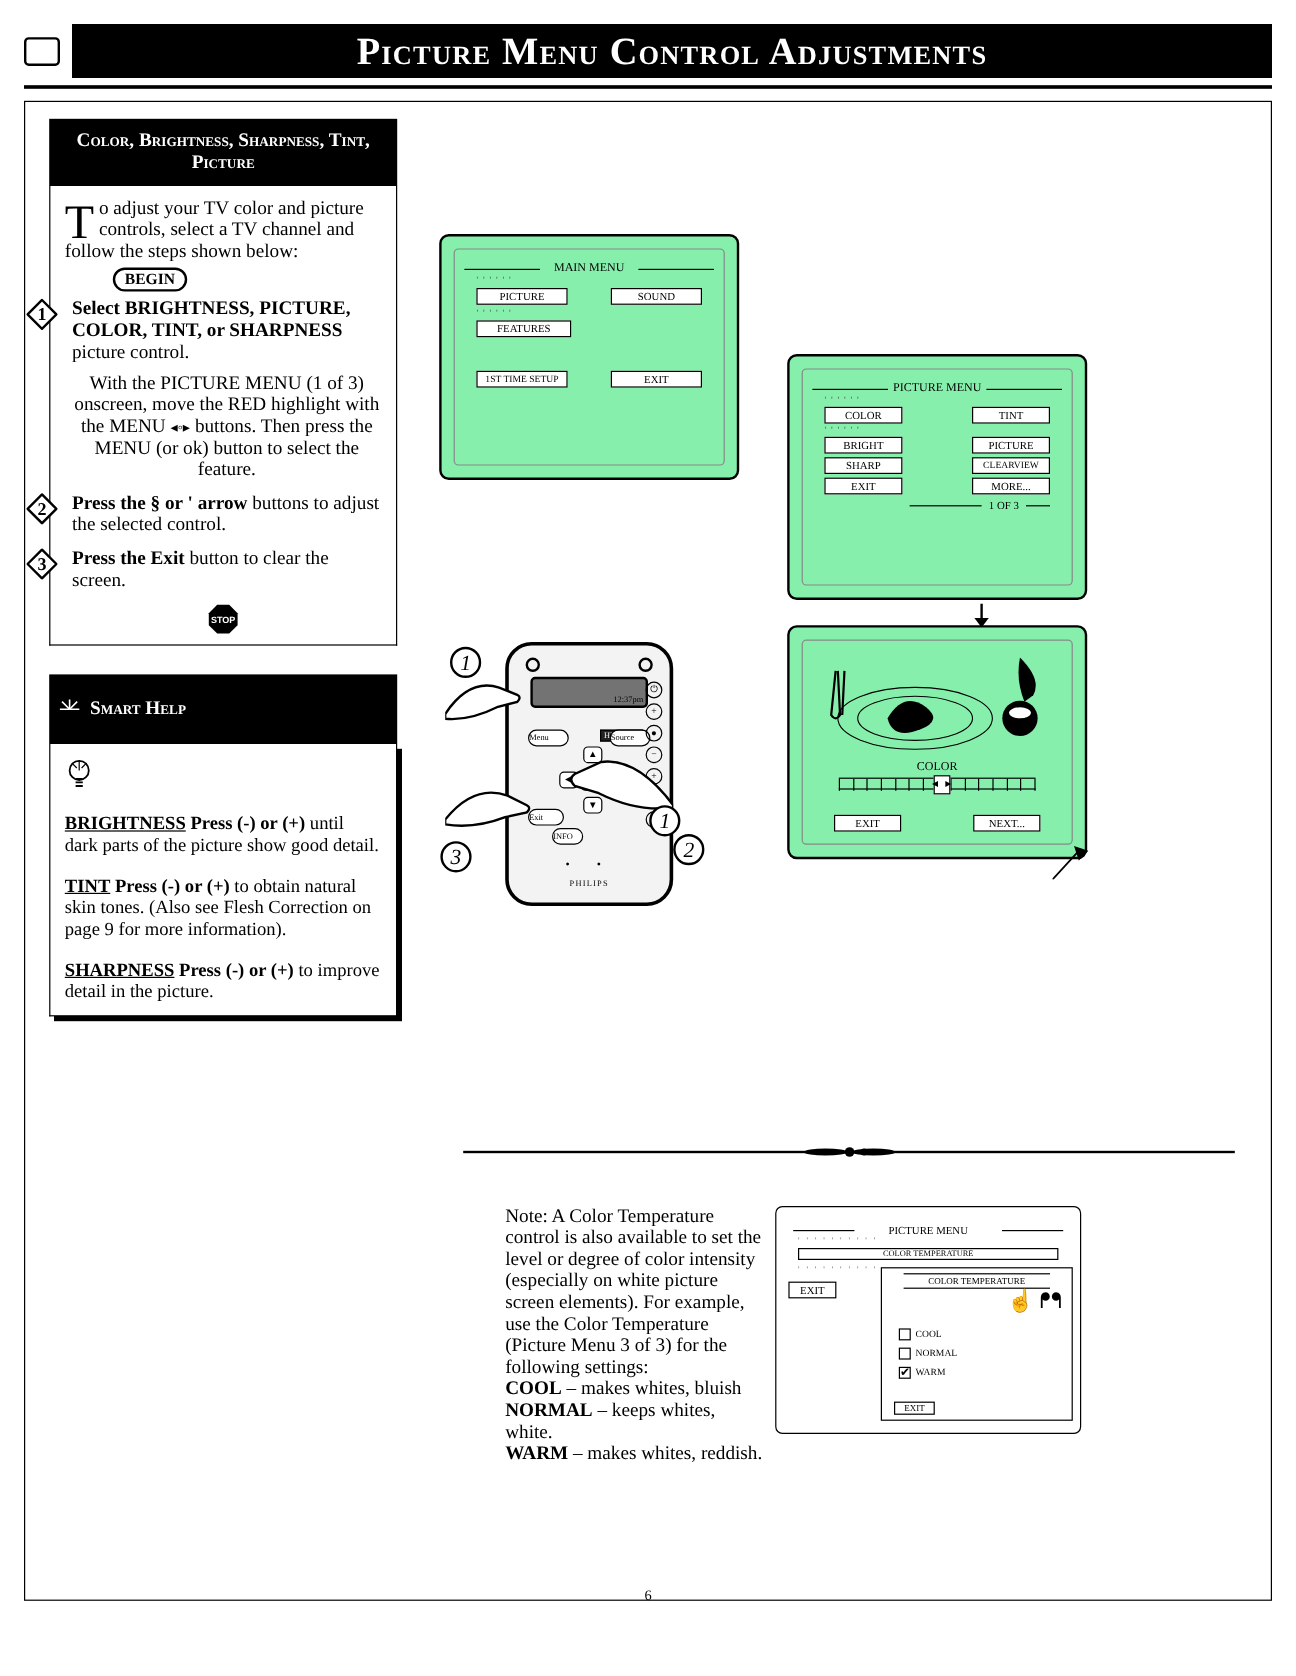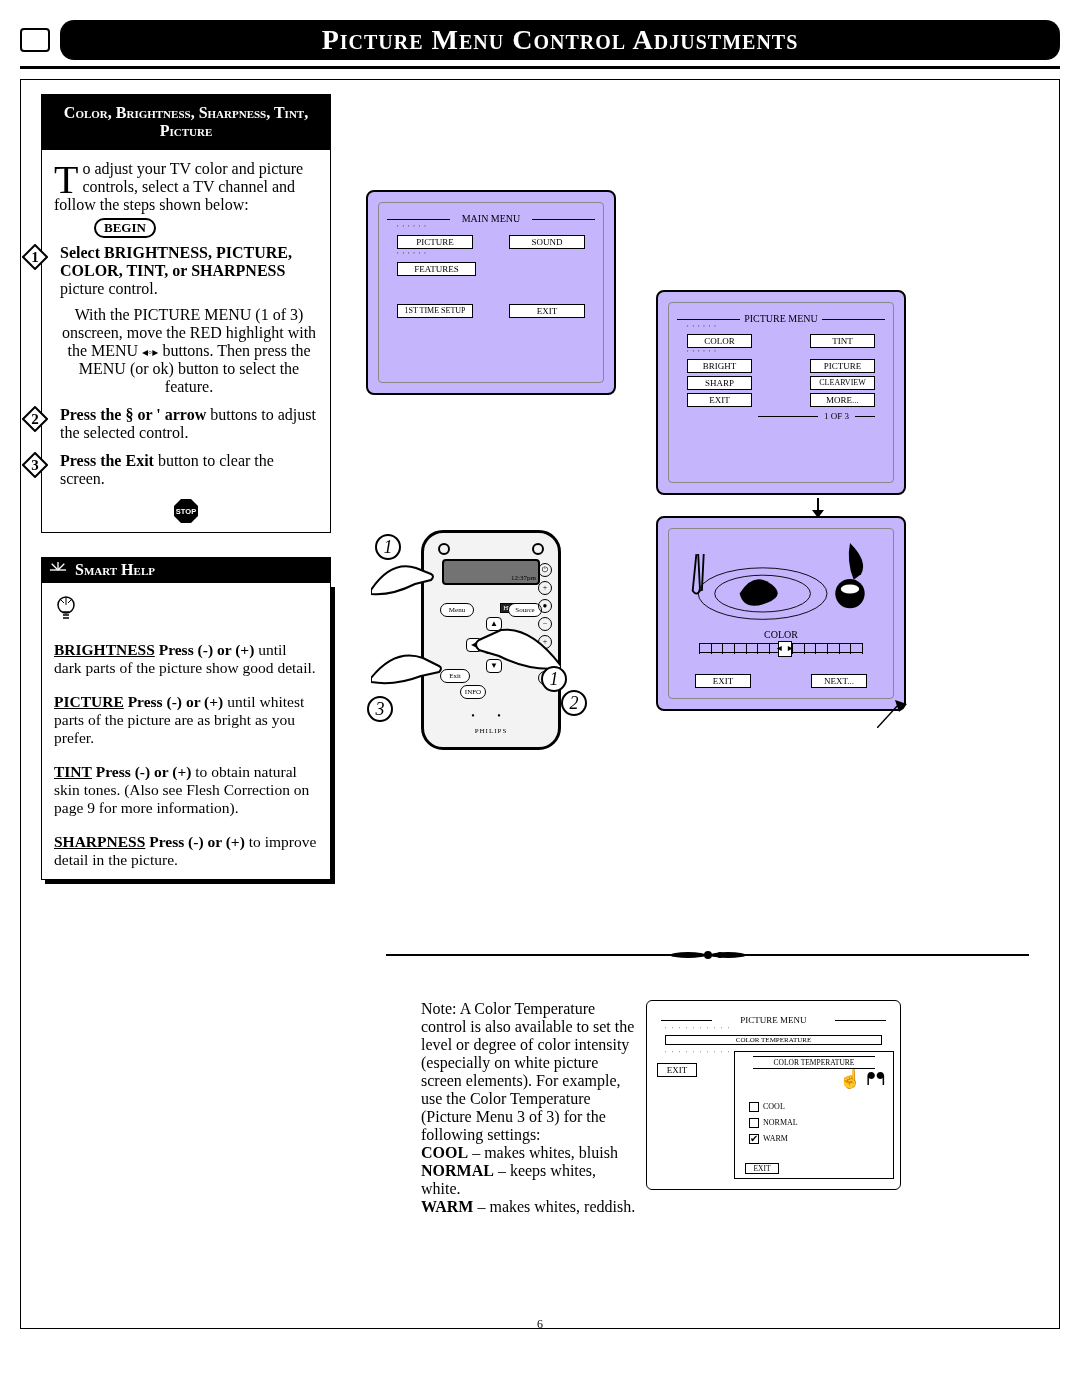--- a/index.html
+++ b/index.html
@@ -24,24 +24,23 @@
     position: relative;
     flex: none;
   }
   .page-title {
     flex: 1;
     background: #000;
     color: #fff;
     text-align: center;
     font-variant: small-caps;
     font-weight: bold;
-    font-size: 28px;
+    font-size: 32px;
     padding: 4px 16px;
     letter-spacing: 1px;
-    border-radius: 14px;
   }
   .page-title-underline { border-top: 3px solid #000; margin-bottom: 10px; }
 
   .content-frame {
     border: 1.5px solid #000;
     padding: 14px;
     position: relative;
     min-height: 1250px;
   }
 
@@ -98,21 +97,21 @@
   .step-num svg { width:26px; height:26px; }
   .stop-badge {
     display: flex; justify-content: center;
     margin: 6px 0 2px 0;
   }
   .stop-badge svg { width:26px; height:26px; }
 
   .smart-help-header {
     background: #000; color:#fff;
     font-variant: small-caps; font-weight:bold;
-    font-size:16px; padding:4px 8px;
+    font-size:16px; padding:20px 8px;
     display:flex; align-items:center; gap:8px;
     margin-top: 24px;
   }
   .smart-help-header .rays {
     width:18px; height:18px;
   }
   .smart-help-body {
     border:1.5px solid #000;
     border-top:none;
     padding:10px 12px;
@@ -121,21 +120,21 @@
   }
   .bulb { float:left; width:24px; margin-right:6px; margin-top:2px; }
   .help-item { margin-top:16px; font-size:15.5px; }
   .help-item .label { text-decoration: underline; font-weight:bold; }
 
   
   .tv-screen {
     position:absolute;
     border:2px solid #000;
     border-radius:8px;
-    background:#c4b5fd;
+    background:#86efac;
   }
   .tv-screen.main-menu { left:345px; top:110px; width:250px; height:205px; }
   .tv-inner {
     position:absolute; inset:10px;
     border:1px solid #888;
     border-radius:4px;
   }
   .menu-title {
     font-size:10px; text-align:center;
     margin-top:10px;
@@ -195,21 +194,21 @@
     width:200px; height:240px;
   }
   .remote-body{
     position:absolute; left:30px; top:10px; width:140px; height:220px;
     border:3px solid #000; border-radius:22px; background:#f3f3f3;
   }
   .remote .top-round{ position:absolute; left:14px; top:10px; width:12px;height:12px;border:2px solid #000;border-radius:50%; }
   .remote .top-round.r{ left:auto; right:14px; }
   .remote .lcd{ position:absolute; left:18px; right:18px; top:26px; height:26px; border:2px solid #000; border-radius:4px; background:#737373; font-size:7px; display:flex; align-items:flex-end; justify-content:flex-end; padding:1px 2px; }
   .remote .hdr{ position:absolute; right:22px; top:70px; font-size:7px; border:1px solid #000; padding:0 2px; background:#222; color:#fff;}
-  .remote .pill{ position:absolute; height:14px; border:1.5px solid #000; border-radius:8px; background:#fff; font-size:7px; text-align:center; line-height:12px; }
+  .remote .pill{ position:absolute; height:14px; border:1.5px solid #000; border-radius:8px; background:#fff; font-size:7px; line-height:12px; }
   .remote .pill.menu{ left:16px; top:70px; width:34px; }
   .remote .pill.source{ right:16px; top:70px; width:34px; }
   .remote .pill.exit{ left:16px; top:136px; width:30px; }
   .remote .pill.info{ left:36px; top:152px; width:26px; }
   .remote .nav{
     position:absolute; left:44px; top:86px; width:52px; height:52px;
   }
   .remote .nav .arrow{ position:absolute; width:16px;height:14px;border:1.5px solid #000;border-radius:4px;font-size:8px;text-align:center;line-height:12px; background:#fff;}
   .remote .nav .up{left:18px; top:-2px;}
   .remote .nav .down{left:18px; bottom:-2px;}
@@ -362,21 +361,20 @@
       <svg class="bulb" viewBox="0 0 24 30">
           <circle cx="12" cy="10" r="8" fill="none" stroke="#000" stroke-width="1.5"></circle>
           <path d="M9 17 h6 M9 20 h6 M9 23 h6" stroke="#000" stroke-width="1.5"></path>
           <line x1="12" y1="2" x2="12" y2="10" stroke="#000"></line>
           <line x1="6" y1="4" x2="10" y2="8" stroke="#000"></line>
           <line x1="18" y1="4" x2="14" y2="8" stroke="#000"></line>
         </svg>
       <div style="clear:both"></div>
       <div id="help-items">
           <div class="help-item"><span class="label">BRIGHTNESS</span>  <b>Press (-) or (+)</b><span> until dark parts of the picture show good detail.</span></div>
-          <div class="help-item"><span class="label">PICTURE</span>  <b>Press (-) or (+)</b><span> until whitest parts of the picture are as bright as you prefer.</span></div>
           <div class="help-item"><span class="label">TINT</span>  <b>Press (-) or (+)</b><span> to obtain natural skin tones.  (Also see Flesh Correction on page 9 for more information).</span></div>
           <div class="help-item"><span class="label">SHARPNESS</span>  <b>Press (-) or (+)</b><span> to improve detail in the picture.</span></div>
         </div>
     </div>
   </div>
 
   <div class="tv-screen main-menu">
     <div class="tv-inner">
       <div class="menu-title">MAIN MENU</div>
       <div class="mm-ticks">' ' ' ' ' '</div>

